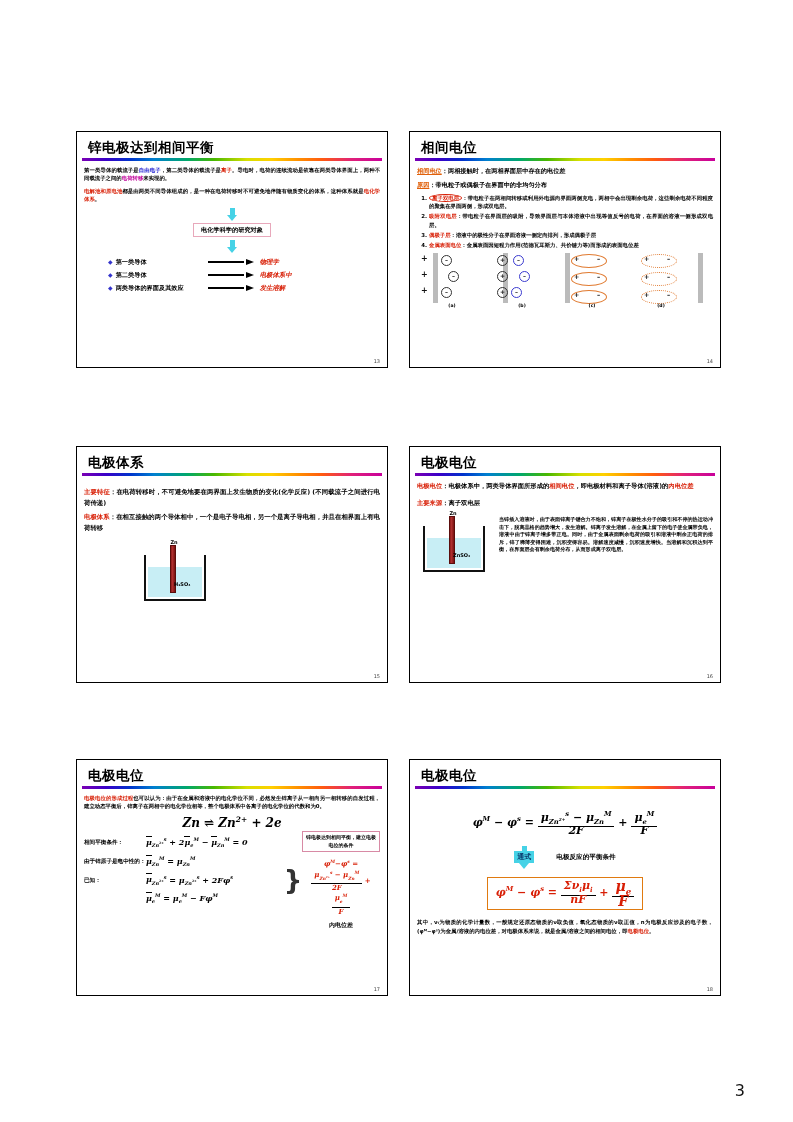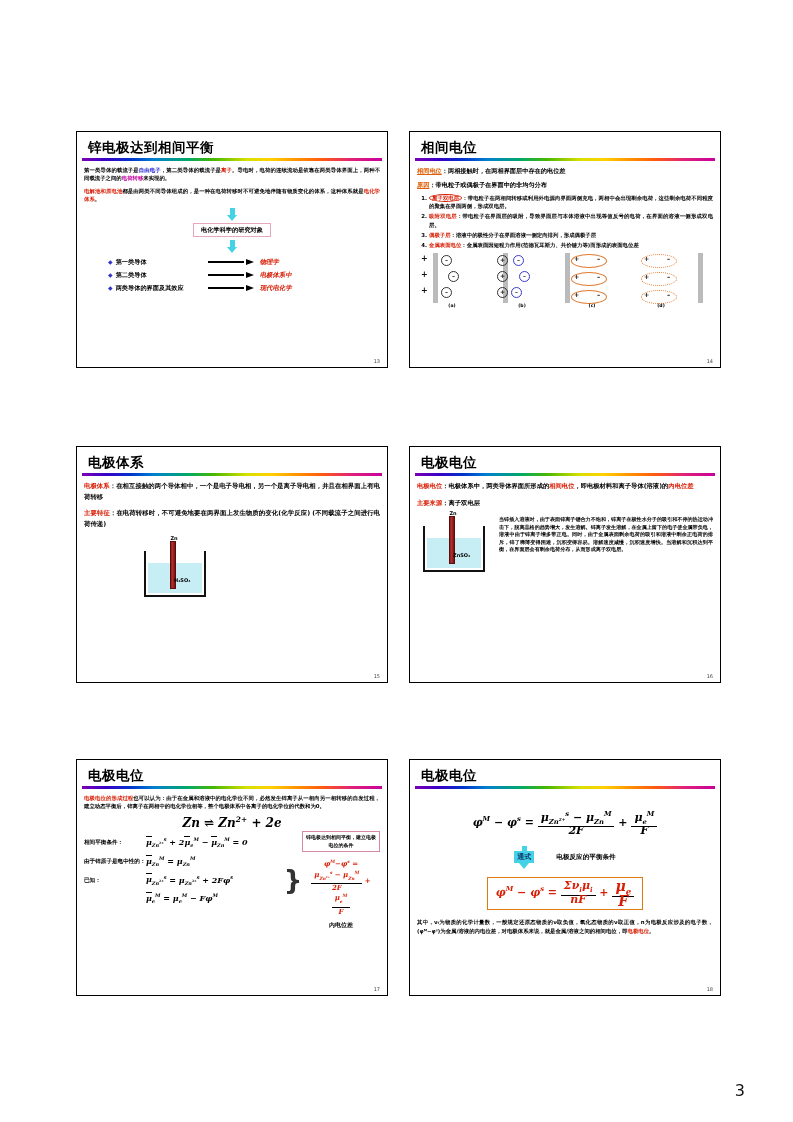--- a/index.html
+++ b/index.html
@@ -140,21 +140,21 @@
             </span>
           <span class="bl-right">电极体系中</span>
         </div>
         <div class="brow">
           <span class="bullet">◆</span>
           <span class="bl-left">两类导体的界面及其效应</span>
           <span class="bl-arrow">
               <i></i>
               <b></b>
             </span>
-          <span class="bl-right">现代电化学</span>
+          <span class="bl-right">发生溶解</span>
         </div>
       </div>
     </div>
     <div class="pnum">13</div>
   </div>
 
   <div class="slide s14">
     <div class="title-wrap">
       <div class="title">相间电位</div>
       <div class="rule"></div>
@@ -237,25 +237,25 @@
     </div>
     <div class="pnum">14</div>
   </div>
 
   <div class="slide s15">
     <div class="title-wrap">
       <div class="title">电极体系</div>
       <div class="rule"></div>
     </div>
     <div class="body" style="font-size:6.4px;line-height:10.5px;">
+      <div class="para" style="margin-top:6px;">
+        <span class="kw-red">主要特征</span>：<span>在电荷转移时，不可避免地要在两界面上发生物质的变化(化学反应) (不同载流子之间进行电荷传递)</span>
+      </div>
       <div class="para">
         <span class="kw-red">电极体系</span>：<span>在相互接触的两个导体相中，一个是电子导电相，另一个是离子导电相，并且在相界面上有电荷转移</span>
-      </div>
-      <div class="para" style="margin-top:6px;">
-        <span class="kw-red">主要特征</span>：<span>在电荷转移时，不可避免地要在两界面上发生物质的变化(化学反应) (不同载流子之间进行电荷传递)</span>
       </div>
       <div style="margin-top:12px;padding-left:60px;">
         <div class="beaker">
           <div class="bk-zn">Zn</div>
           <div class="bk-glass">
             <div class="bk-liq"></div>
           </div>
           <div class="bk-rod"></div>
           <div class="bk-sol">H₂SO₄</div>
         </div>

